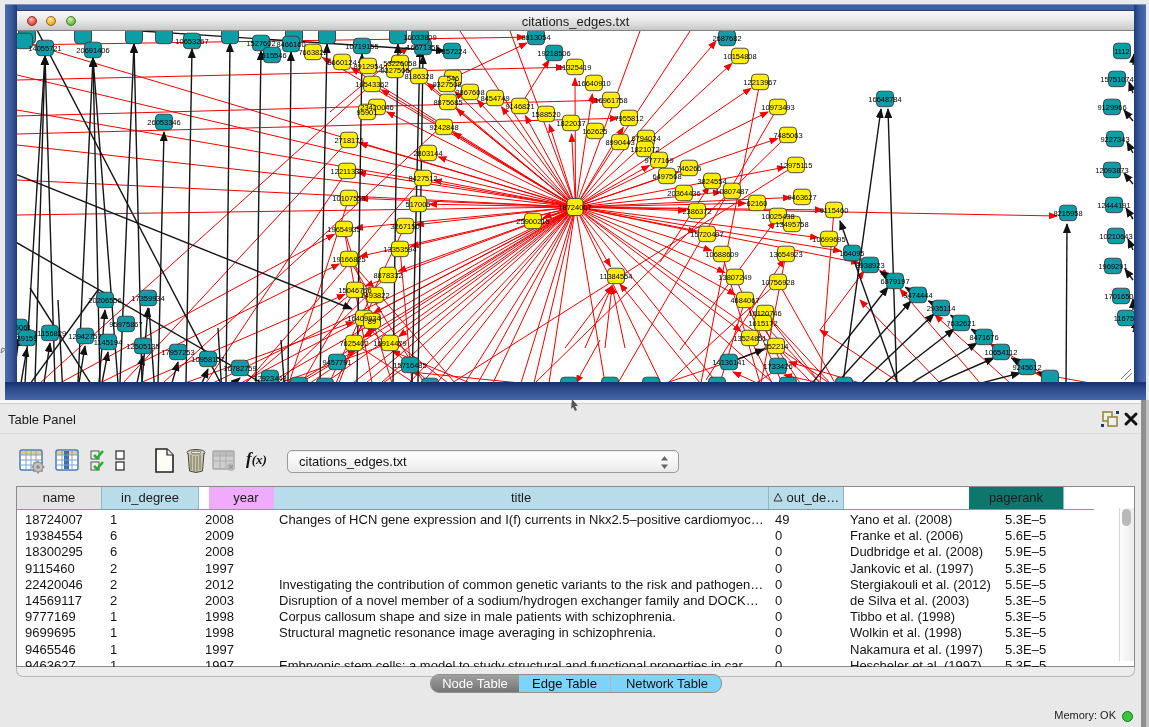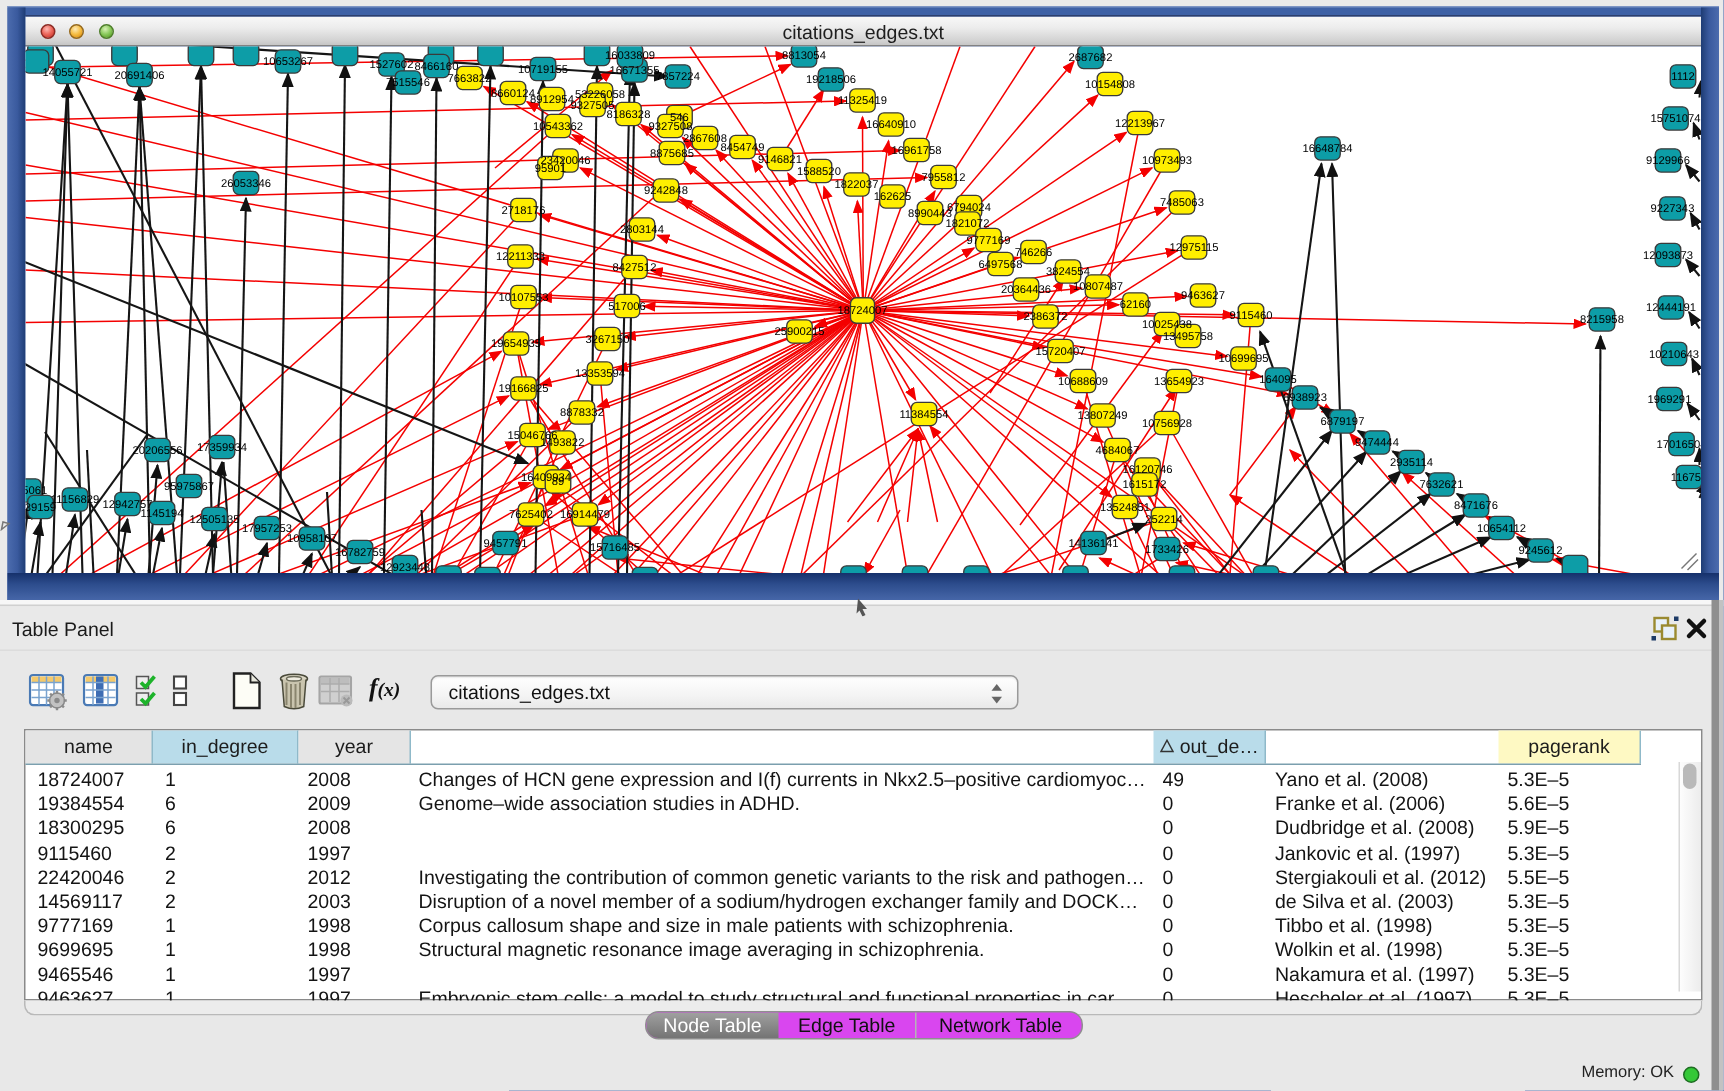--- a/index.html
+++ b/index.html
@@ -31,21 +31,21 @@
 #combo { position:absolute; left:287px; top:450px; width:392px; height:23px; background:linear-gradient(180deg,#ffffff,#f4f4f4 60%,#e9e9e9);
   border:1px solid #9a9a9a; border-radius:5px; font-size:13px; color:#111;
   line-height:21px; padding-left:11px; box-shadow:inset 0 1px 1px rgba(0,0,0,.08); }
 #table { position:absolute; left:16px; top:486px; width:1119px; height:181px; background:#fff;
   border:1px solid #8a8a8a; }
 .hcell { position:absolute; top:0; height:22px; background:#b9dcea; border-right:1px solid #8fb9c9;
   font-size:13px; color:#1c1c1c; text-align:center; line-height:22px; }
 .hdr-bot { position:absolute; left:0; top:22px; width:1077px; height:1px; background:#7b9fae; }
 .cell { position:absolute; font-size:13px; color:#141414; white-space:nowrap; overflow:hidden; }
 #tabs { position:absolute; left:430px; top:674px; width:292px; height:19px;
-  border:1px solid #8f8f8f; border-radius:9px; background:#d946ef; overflow:hidden; }
+  border:1px solid #8f8f8f; border-radius:9px; background:#7dd3fc; overflow:hidden; }
 .seg { position:absolute; top:0; height:100%; font-size:13px; text-align:center; line-height:17px; color:#111; }
 #memory { position:absolute; right:33px; top:709px; font-size:11px; color:#222;margin-left:10px; }
 #memdot { position:absolute; left:1122px; top:711px; width:11px; height:11px; border-radius:50%;
   background:#35c838; border:1px solid #1e6e22; }
 .icon { position:absolute; top:448px; }
 </style></head>
 <body>
 <div id="frame"></div>
 <div id="frameL"></div>
 <div id="frameR"></div>
@@ -660,37 +660,37 @@
 font-family:'Liberation Serif',serif;color:#111;font-weight:bold">f<span style="font-size:13px">(x)</span></div>
 <div id="combo">citations_edges.txt
  <svg width="11" height="15" style="position:absolute;right:8px;top:4px">
  <path d="M5.5,1 L9,5.5 L2,5.5 Z" fill="#666"></path>
       <path d="M5.5,14 L2,9.5 L9,9.5 Z" fill="#666"></path>
     </svg>
 </div>
 <div id="table">
 <div class="hcell" style="left:0px;width:85px;background:#e4e4e4">name</div>
 <div class="hcell" style="left:85px;width:97px;background:#b9dcea">in_degree</div>
-<div class="hcell" style="left:182px;width:75px;background:#e5e5e5">year</div>
+<div class="hcell" style="left:192px;width:75px;background:#f0abfc">year</div>
+<div class="hcell" style="left:257px;width:495px;background:#b9dcea">title</div>
 <div class="hcell" style="left:752px;width:75px;background:#b9dcea"><svg width="10" height="11" style="vertical-align:-1px">
         <path d="M5,1.5 L9,9 L1,9 Z" fill="none" stroke="#333" stroke-width="1"></path>
       </svg> out_de…</div>
-<div class="hcell" style="left:982px;width:95px;background:#fef9c3">pagerank</div>
+<div class="hcell" style="left:952px;width:95px;background:#0f766e">pagerank</div>
 <div class="hdr-bot"></div>
 <div class="cell" style="left:8px;top:25.0px">18724007</div>
 <div class="cell" style="left:93px;top:25.0px">1</div>
 <div class="cell" style="left:188px;top:25.0px">2008</div>
 <div class="cell" style="left:262px;top:25.0px">Changes of HCN gene expression and I(f) currents in Nkx2.5–positive cardiomyoc…</div>
 <div class="cell" style="left:758px;top:25.0px">49</div>
 <div class="cell" style="left:833px;top:25.0px">Yano et al. (2008)</div>
 <div class="cell" style="left:988px;top:25.0px">5.3E–5</div>
 <div class="cell" style="left:8px;top:41.2px">19384554</div>
 <div class="cell" style="left:93px;top:41.2px">6</div>
 <div class="cell" style="left:188px;top:41.2px">2009</div>
-<div class="cell" style="left:262px;top:41.2px">Genome–wide association studies in ADHD.</div>
 <div class="cell" style="left:758px;top:41.2px">0</div>
 <div class="cell" style="left:833px;top:41.2px">Franke et al. (2006)</div>
 <div class="cell" style="left:988px;top:41.2px">5.6E–5</div>
 <div class="cell" style="left:8px;top:57.4px">18300295</div>
 <div class="cell" style="left:93px;top:57.4px">6</div>
 <div class="cell" style="left:188px;top:57.4px">2008</div>
 <div class="cell" style="left:758px;top:57.4px">0</div>
 <div class="cell" style="left:833px;top:57.4px">Dudbridge et al. (2008)</div>
 <div class="cell" style="left:988px;top:57.4px">5.9E–5</div>
 <div class="cell" style="left:8px;top:73.6px">9115460</div>

